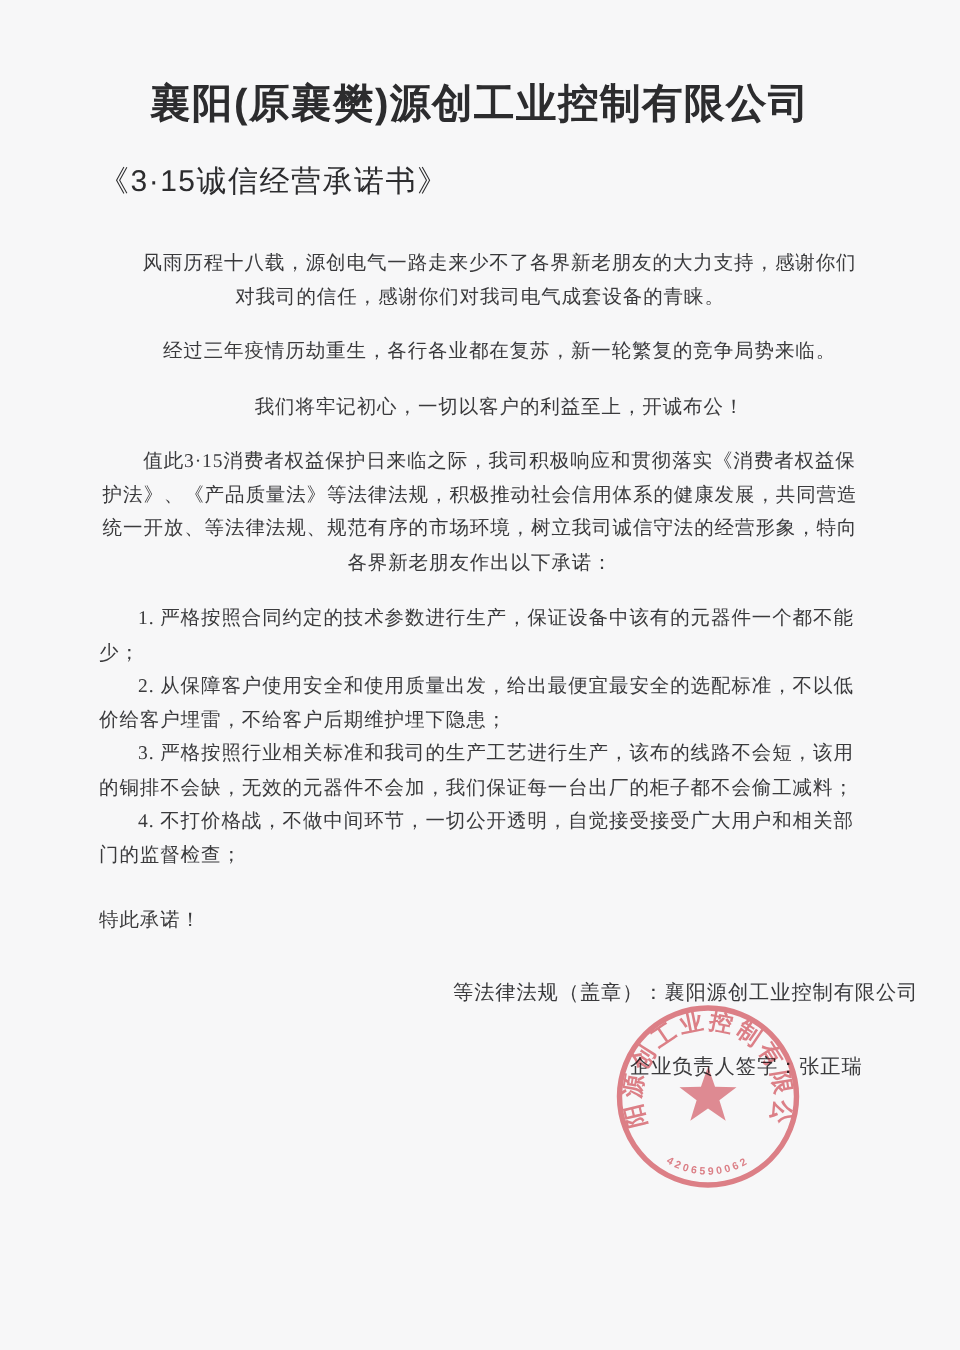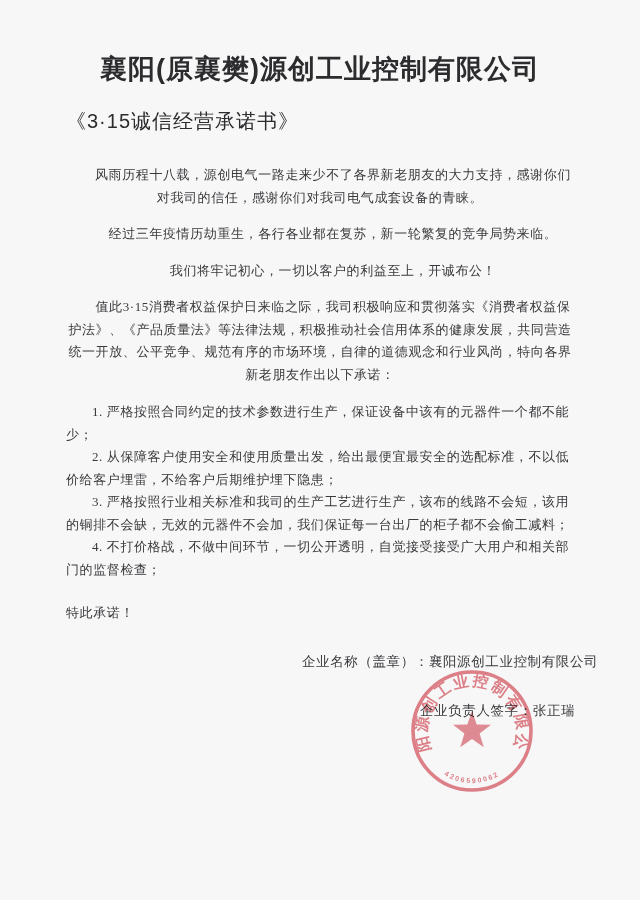--- a/index.html
+++ b/index.html
@@ -92,36 +92,36 @@
   <div class="content">
 
     <h1 class="company-title">襄阳(原襄樊)源创工业控制有限公司</h1>
 
     <h2 class="doc-title">《3·15诚信经营承诺书》</h2>
 
     <div class="body-text">
       <p class="para">风雨历程十八载，源创电气一路走来少不了各界新老朋友的大力支持，感谢你们对我司的信任，感谢你们对我司电气成套设备的青睐。</p>
       <p class="para">经过三年疫情历劫重生，各行各业都在复苏，新一轮繁复的竞争局势来临。</p>
       <p class="para">我们将牢记初心，一切以客户的利益至上，开诚布公！</p>
-      <p class="para">值此3·15消费者权益保护日来临之际，我司积极响应和贯彻落实《消费者权益保护法》、《产品质量法》等法律法规，积极推动社会信用体系的健康发展，共同营造统一开放、公平竞争、规范有序的市场环境，自律的道德观念和行业风尚，特向各界新老朋友作出以下承诺：</p>
+      <p class="para">值此3·15消费者权益保护日来临之际，我司积极响应和贯彻落实《消费者权益保护法》、《产品质量法》等法律法规，积极推动社会信用体系的健康发展，共同营造统一开放、等法律法规、规范有序的市场环境，树立我司诚信守法的经营形象，特向各界新老朋友作出以下承诺：</p>
 
       <div class="commitments">
         <p class="commitment-item">1. 严格按照合同约定的技术参数进行生产，保证设备中该有的元器件一个都不能少；</p>
         <p class="commitment-item">2. 从保障客户使用安全和使用质量出发，给出最便宜最安全的选配标准，不以低价给客户埋雷，不给客户后期维护埋下隐患；</p>
         <p class="commitment-item">3. 严格按照行业相关标准和我司的生产工艺进行生产，该布的线路不会短，该用的铜排不会缺，无效的元器件不会加，我们保证每一台出厂的柜子都不会偷工减料；</p>
         <p class="commitment-item">4. 不打价格战，不做中间环节，一切公开透明，自觉接受接受广大用户和相关部门的监督检查；</p>
       </div>
 
     </div>
 
     <p class="promise-line">特此承诺！</p>
 
     <div class="signature-block">
       <div class="sig-line sig-company">
-        <span>企业名称（盖章）：</span><span>襄阳源创工业控制有限公司</span>
+        <span>等法律法规（盖章）：</span><span>襄阳源创工业控制有限公司</span>
       </div>
       <div class="sig-line sig-signer">
         <span>企业负责人签字：</span><span>张正瑞</span>
       </div>
     </div>
 
   </div>
 
   <svg class="seal" viewBox="0 0 156 156" xmlns="http://www.w3.org/2000/svg">
     <circle cx="78" cy="78" r="59" fill="none" stroke-width="3.6" stroke="#dd6770"></circle>

